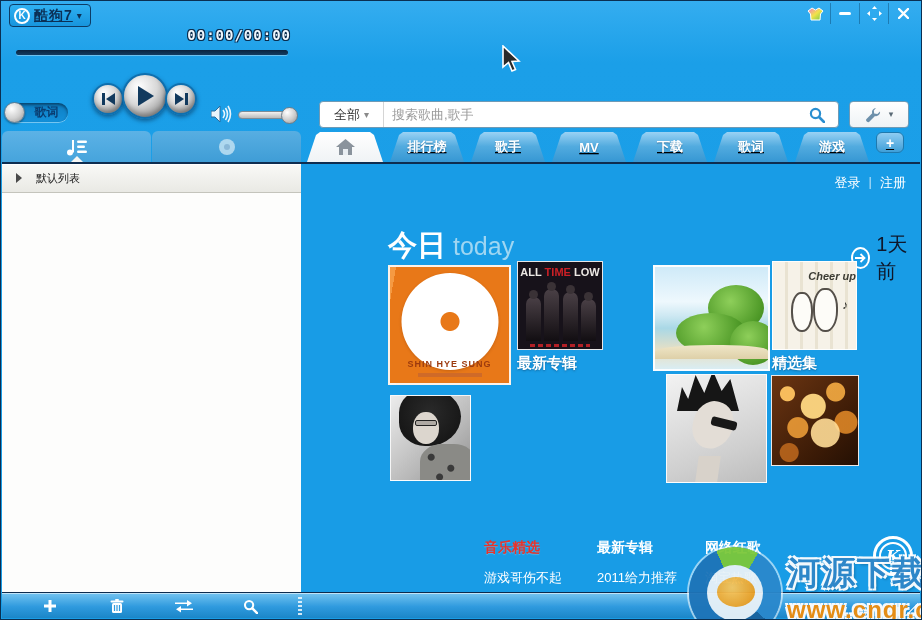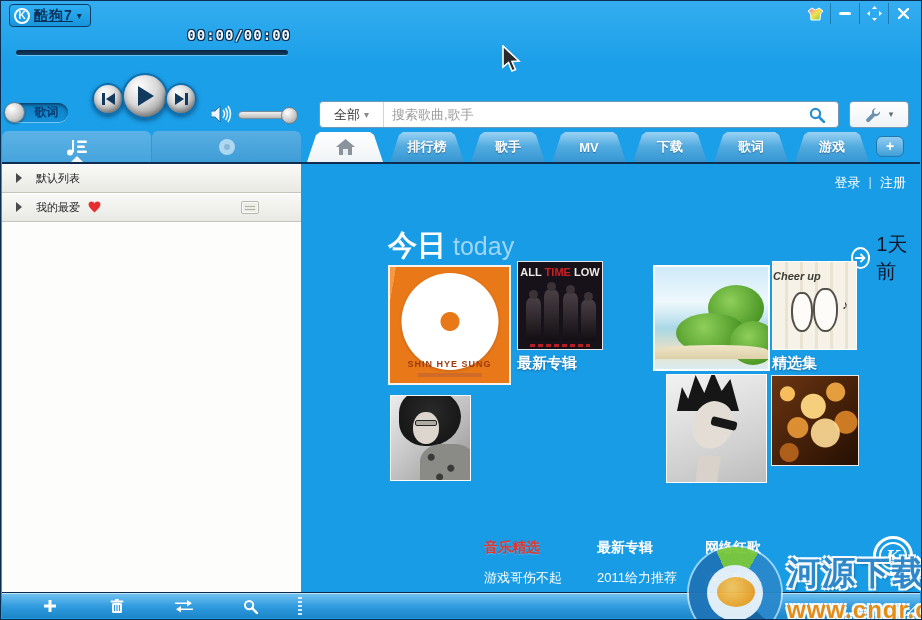--- a/index.html
+++ b/index.html
@@ -72,21 +72,21 @@
   .searchbox input{ flex:1; border:none; outline:none; font-size:13px; color:#15803d; padding:0 8px;
     font-family:"Liberation Sans",sans-serif;}
   .searchbox input::placeholder{ color:#9a9a9a;}
   .sbtn{ width:42px; height:100%; display:flex; align-items:center; justify-content:center; cursor:pointer;}
   .wrench{ left:848px; top:100px; width:60px; height:27px; background:linear-gradient(#fff,#eef2f5);
     border:1px solid #6f9ab5; border-radius:4px; display:flex; align-items:center; justify-content:center;
     gap:8px; cursor:pointer;}
   .wrench .caret{color:#5a6a76; font-size:9px;}
 
   
-  .navtabs{ left:306px; top:131px; width:604px; height:30px; display:flex; gap:7px; align-items:center;}
+  .navtabs{ left:306px; top:131px; width:604px; height:30px; display:flex; gap:7px; align-items:flex-start;text-decoration:underline;}
   .tab{ position:relative; height:30px; display:flex; align-items:center; justify-content:center; cursor:pointer;
     clip-path:polygon(13px 0, calc(100% - 13px) 0, calc(100% - 9px) 3px, 100% 100%, 0 100%, 9px 3px);
     background:linear-gradient(180deg,#9ad2f4 0%,#52abdf 48%,#3697d3 100%); }
   .tab span{ color:#fff; font-size:13px; font-weight:bold; text-shadow:0 1px 1px rgba(10,60,100,.5);}
   .tab.home{ width:76px; background:linear-gradient(#ffffff,#f0f3f5);}
   .tab.t{ width:74px;}
   .addtab{ width:28px; height:21px; margin-bottom:2px; border-radius:6px;
     background:linear-gradient(#8fccf2,#3f9fd8); border:1px solid #1f79ae;
     color:#fff; font-weight:bold; font-size:14px; line-height:1;
     display:flex; align-items:center; justify-content:center; cursor:pointer;}
@@ -154,21 +154,21 @@
     background:radial-gradient(circle at 40% 35%, #8ecf5a, #4f9a28 70%, #3a7e1c);}
   .c-beach .p1{ right:4px; top:18px; width:56px; height:46px;}
   .c-beach .p2{ right:22px; top:46px; width:70px; height:40px;}
   .c-beach .p3{ right:-8px; top:54px; width:46px; height:44px;}
   .c-beach .sand{ position:absolute; left:0; right:0; bottom:10px; height:14px;
     background:linear-gradient(#efe6c8,#ded0a8); border-radius:50% 40% 0 0;}
 
   
   .c-cheer{ left:471px; top:97px; width:85px; height:89px; border-width:1px;
     background:repeating-linear-gradient(90deg,#f6f2e8 0 12px,#e9e3d2 12px 15px);}
-  .c-cheer .cap{ position:absolute; top:8px; left:0; right:0; text-align:left;
+  .c-cheer .cap{ position:absolute; top:8px; left:0; right:0; text-align:right;
     font-size:11px; font-style:italic; font-weight:bold; color:#3c3c34;}
   .c-cheer .b{ position:absolute; border:2px solid #55504a; background:#fdfcf8; border-radius:45% 45% 48% 48%;}
   .c-cheer .b1{ left:18px; top:30px; width:22px; height:40px;}
   .c-cheer .b2{ left:40px; top:26px; width:25px; height:44px;}
   .c-cheer .note{ position:absolute; right:8px; top:36px; color:#2c2c28; font-size:12px;}
 
   
   .c-woman{ left:89px; top:231px; width:81px; height:86px; border-width:1px;
     background:linear-gradient(135deg,#ececec,#b9b9b9 60%,#8f8f8f);}
   .c-woman .hair{ position:absolute; left:8px; top:-6px; width:62px; height:56px;
@@ -394,29 +394,20 @@
           <circle cx="9" cy="9" r="8" fill="#bfe0f2" opacity=".85"></circle>
           <circle cx="9" cy="9" r="3" fill="#8ab8d8"></circle>
         </svg>
       </div>
     </div>
     <div class="sblist">
       <div class="srow">
         <span class="exp"></span>
         <span class="lbl">默认列表</span>
       </div>
-      <div class="srow">
-        <span class="exp"></span>
-        <span class="lbl">我的最爱</span>
-        <svg width="13" height="12" viewBox="0 0 24 22">
-          <path d="M12 21 C5 15 1 11 1 6.5 C1 3 3.6 1 6.5 1 C8.8 1 10.9 2.4 12 4.4 C13.1 2.4 15.2 1 17.5 1 C20.4 1 23 3 23 6.5 C23 11 19 15 12 21 Z" fill="#e62e2e"></path>
-        </svg>
-        <span class="spacer"></span>
-        <span class="panel-ico"></span>
-      </div>
     </div>
   </div>
 
   <div class="abs content">
     <div class="account">
       <span>登录</span>
       <span class="sep">|</span>
       <span>注册</span>
     </div>
 

